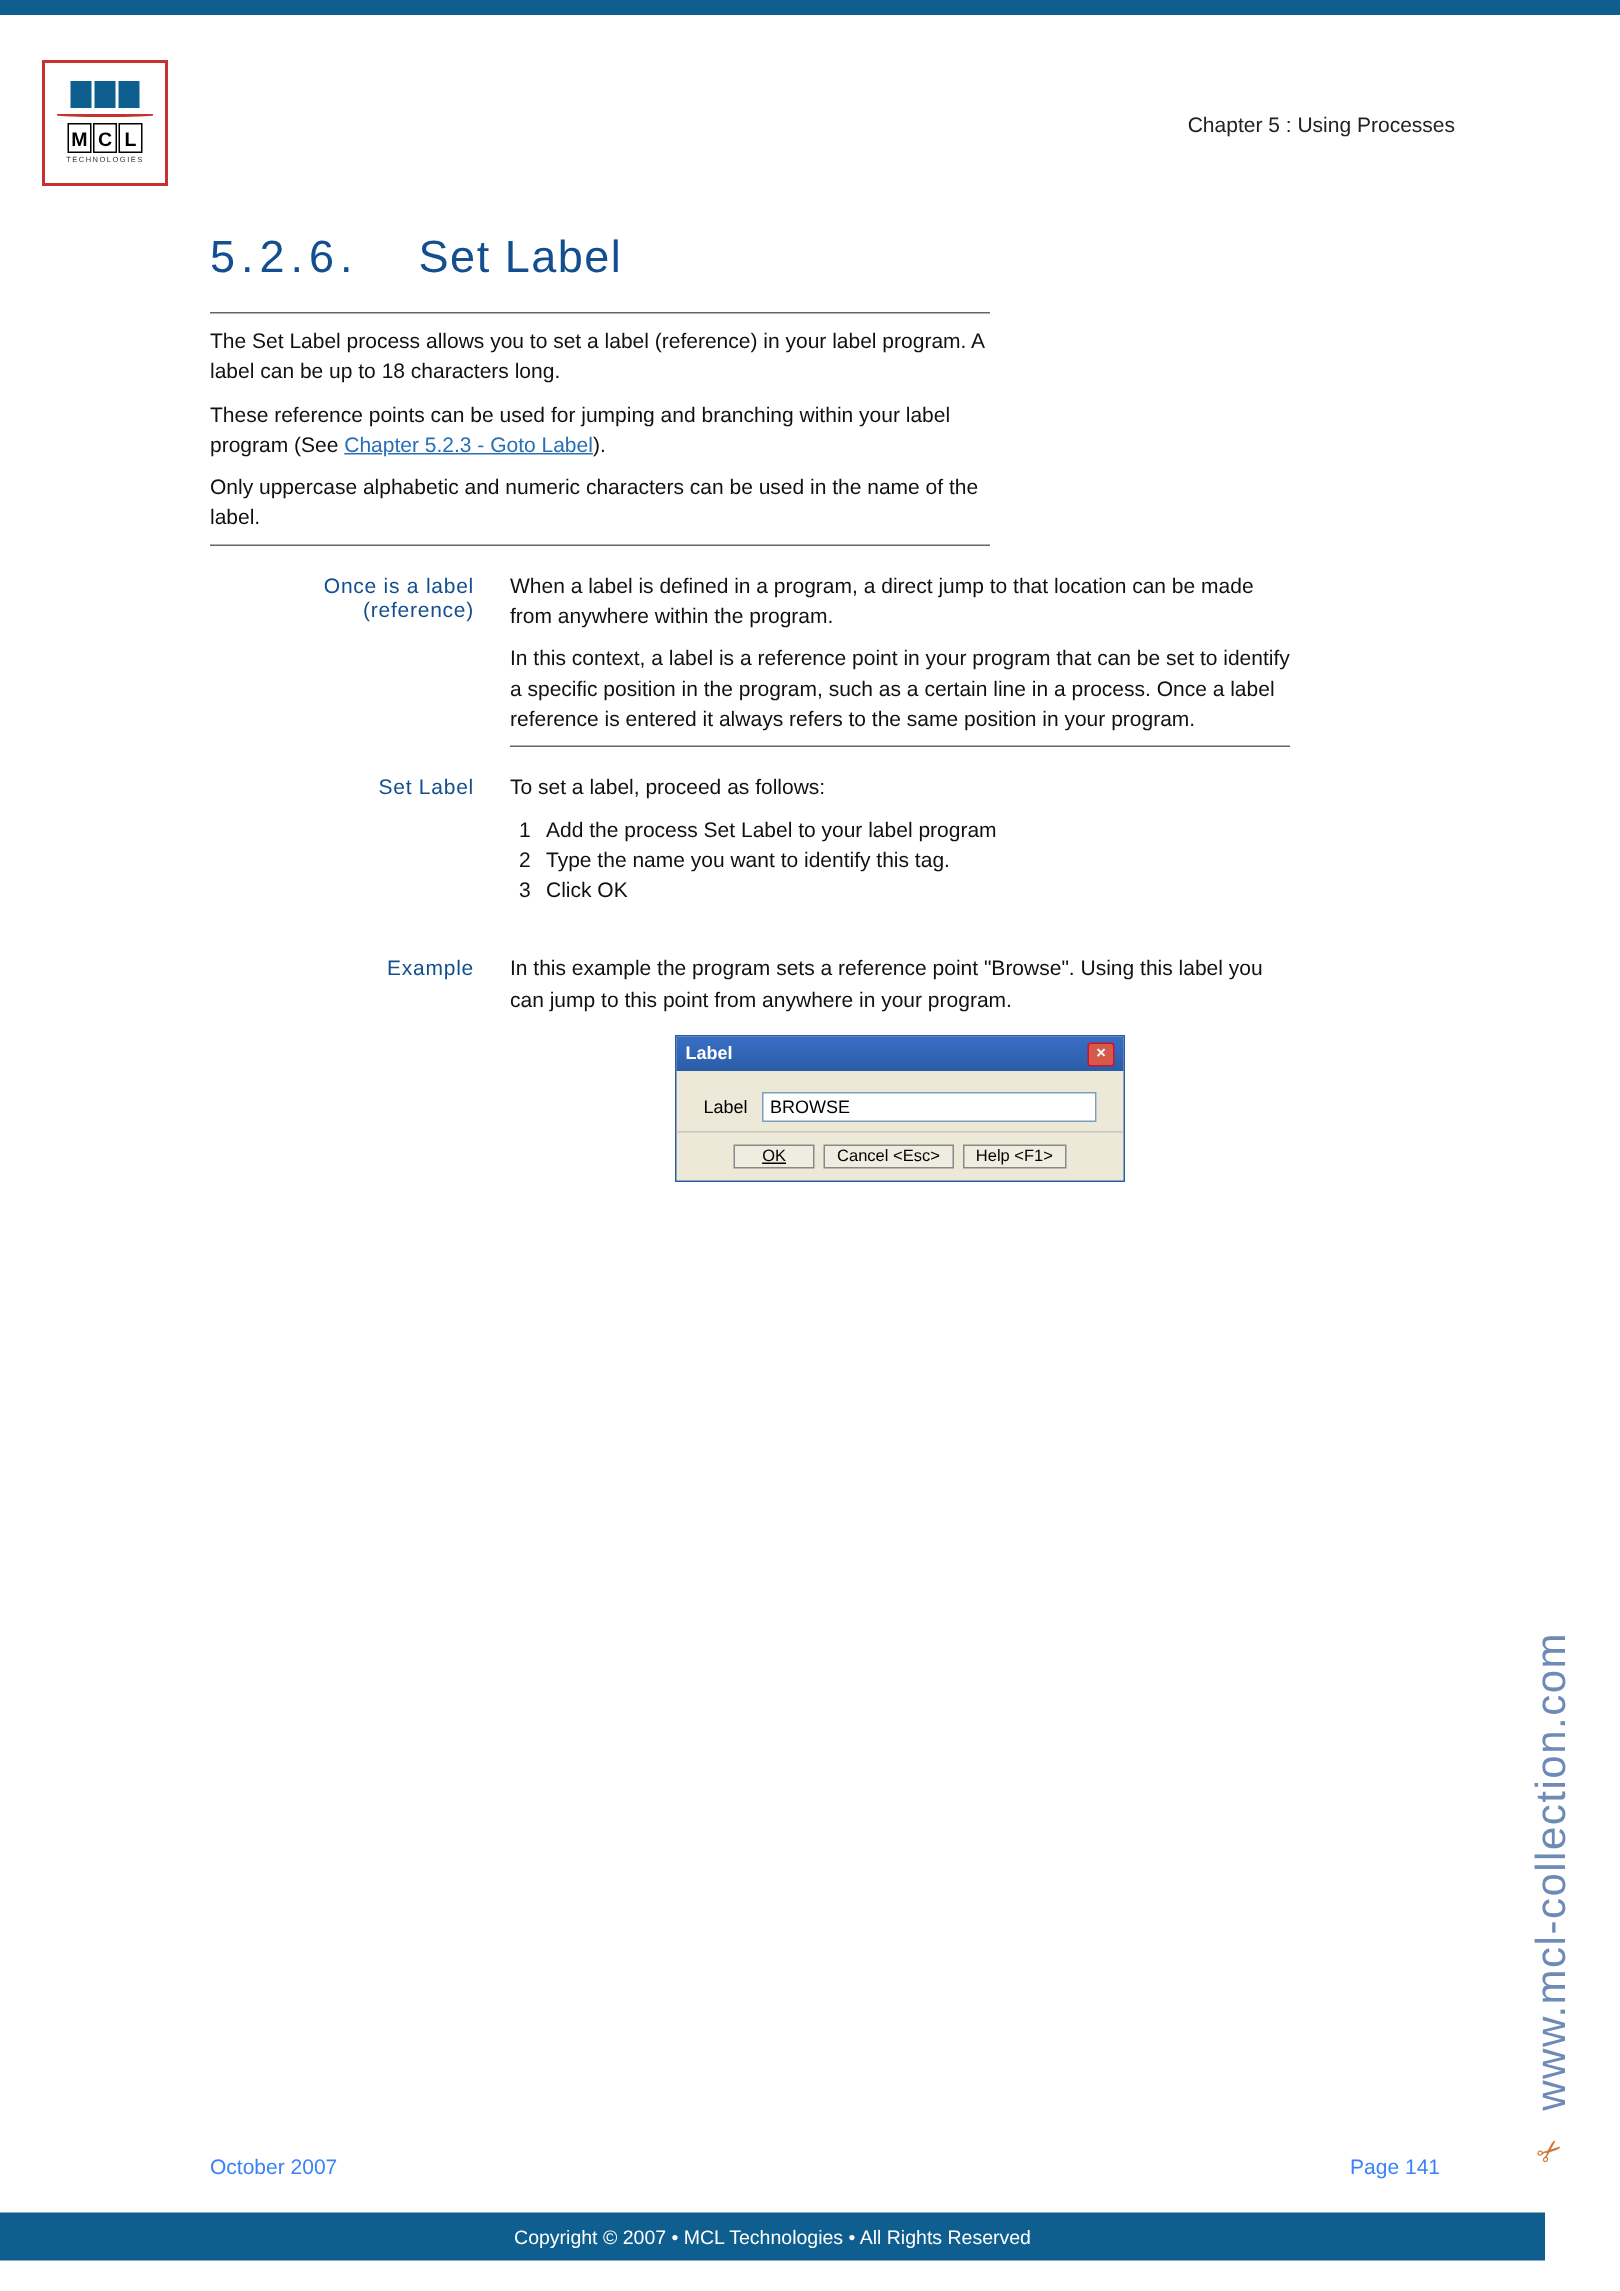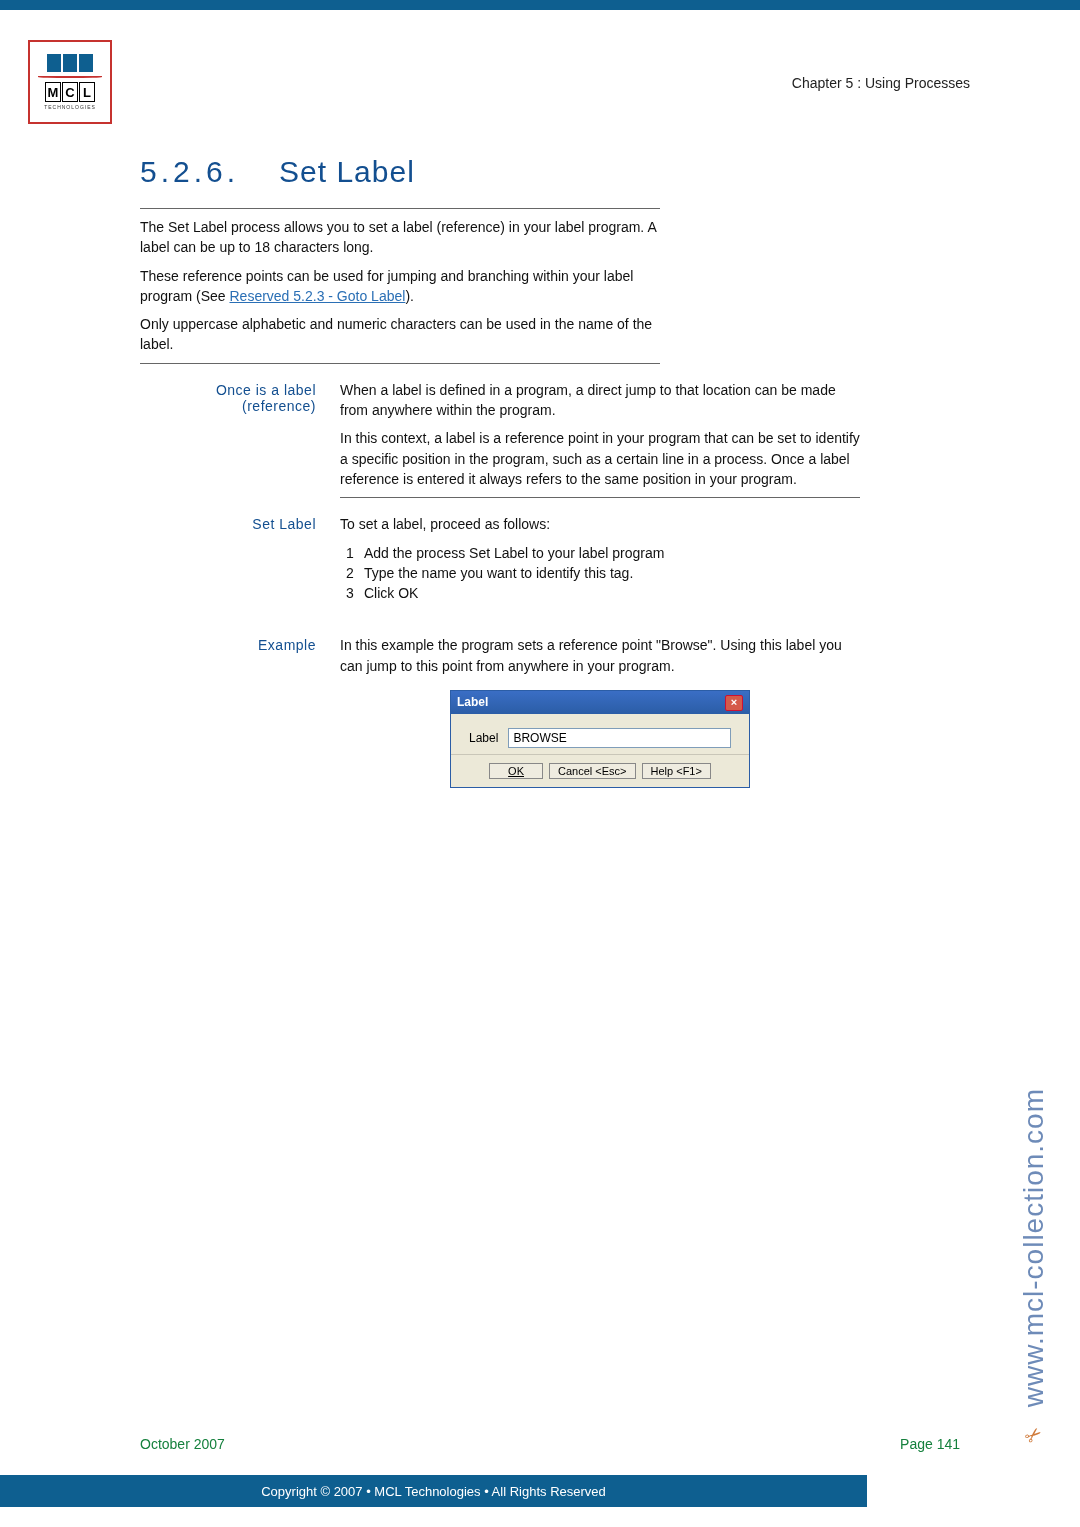--- a/index.html
+++ b/index.html
@@ -33,22 +33,22 @@
   .dlg-title { background: linear-gradient(to bottom, #3a6ec5, #2b5da6); color: #fff; font-weight: bold; padding: 3px 6px; display: flex; justify-content: space-between; align-items: center; }
   .dlg-close { width: 18px; height: 16px; background: #d55a4a; border: 1px solid #c13; color: #fff; font-weight: bold; display: flex; align-items: center; justify-content: center; font-size: 11px; border-radius: 2px; }
   .dlg-body { padding: 14px 18px 6px 18px; display: flex; align-items: center; gap: 10px; border-bottom: 1px solid #c9c6b8; }
   .dlg-field-label { color: #000; font-size: 12px; }
   .dlg-input { flex: 1; border: 1px solid #7f9db9; background: #fff; padding: 2px 4px; font-size: 12px; font-family: Tahoma, sans-serif; }
   .dlg-btnrow { padding: 8px; display: flex; justify-content: center; gap: 6px; }
   .dlg-btn { border: 1px solid #888; background: #efece0; padding: 1px 8px; font-size: 11px; font-family: Tahoma, sans-serif; min-width: 54px; text-align: center; }
   .dlg-btn.ok { text-decoration: underline; }
   .side-url { position: absolute; right: 30px; bottom: 120px; writing-mode: vertical-rl; transform: rotate(180deg); font-size: 28px; color: #6e8bb8; letter-spacing: 1px; }
   .side-cut { position: absolute; right: 38px; bottom: 80px; font-size: 20px; color: #d07a3a; transform: rotate(-40deg); }
-  .footer-line { position: absolute; bottom: 75px; left: 140px; width: 820px; display: flex; justify-content: space-between; font-size: 14px; color: #15803d; }
-  .copyright-band { position: absolute; bottom: 20px; left: 0; width: 867px; height: 32px; background: #0e5f90; color: #fff; font-size: 13px; display: flex; align-items: center; justify-content: center; }
+  .footer-line { position: absolute; bottom: 75px; left: 140px; width: 820px; display: flex; justify-content: space-between; font-size: 14px; color: #3b82f6; }
+  .copyright-band { position: absolute; bottom: 20px; left: 0; width: 1030px; height: 32px; background: #0e5f90; color: #fff; font-size: 13px; display: flex; align-items: center; justify-content: center; }
 </style>
 </head>
 <body>
 
 <div class="top-band"></div>
 <div class="page">
 
   <div class="logo-box">
     <div class="logo-inner">
       <div class="logo-bars">
@@ -73,21 +73,21 @@
     <span class="heading-title">Set Label</span>
   </div>
 
   <div class="content-table">
 
     <div class="row">
       <div class="col-body">
         <hr class="hr">
         <div class="para">The Set Label process allows you to set a label (reference) in your label program. A label can be up to 18 characters long.</div>
         <div class="para">
-          <span>These reference points can be used for jumping and branching within your label program (See </span><a href="#" class="link">Reserved 5.2.3 - Goto Label</a><span>).</span>
+          <span>These reference points can be used for jumping and branching within your label program (See </span><a href="#" class="link">Chapter 5.2.3 - Goto Label</a><span>).</span>
         </div>
         <div class="para">Only uppercase alphabetic and numeric characters can be used in the name of the label.</div>
         <hr class="hr">
       </div>
     </div>
 
     <div class="row">
       <div class="col-label">
         <div>Once is a label</div>
         <div>(reference)</div>

